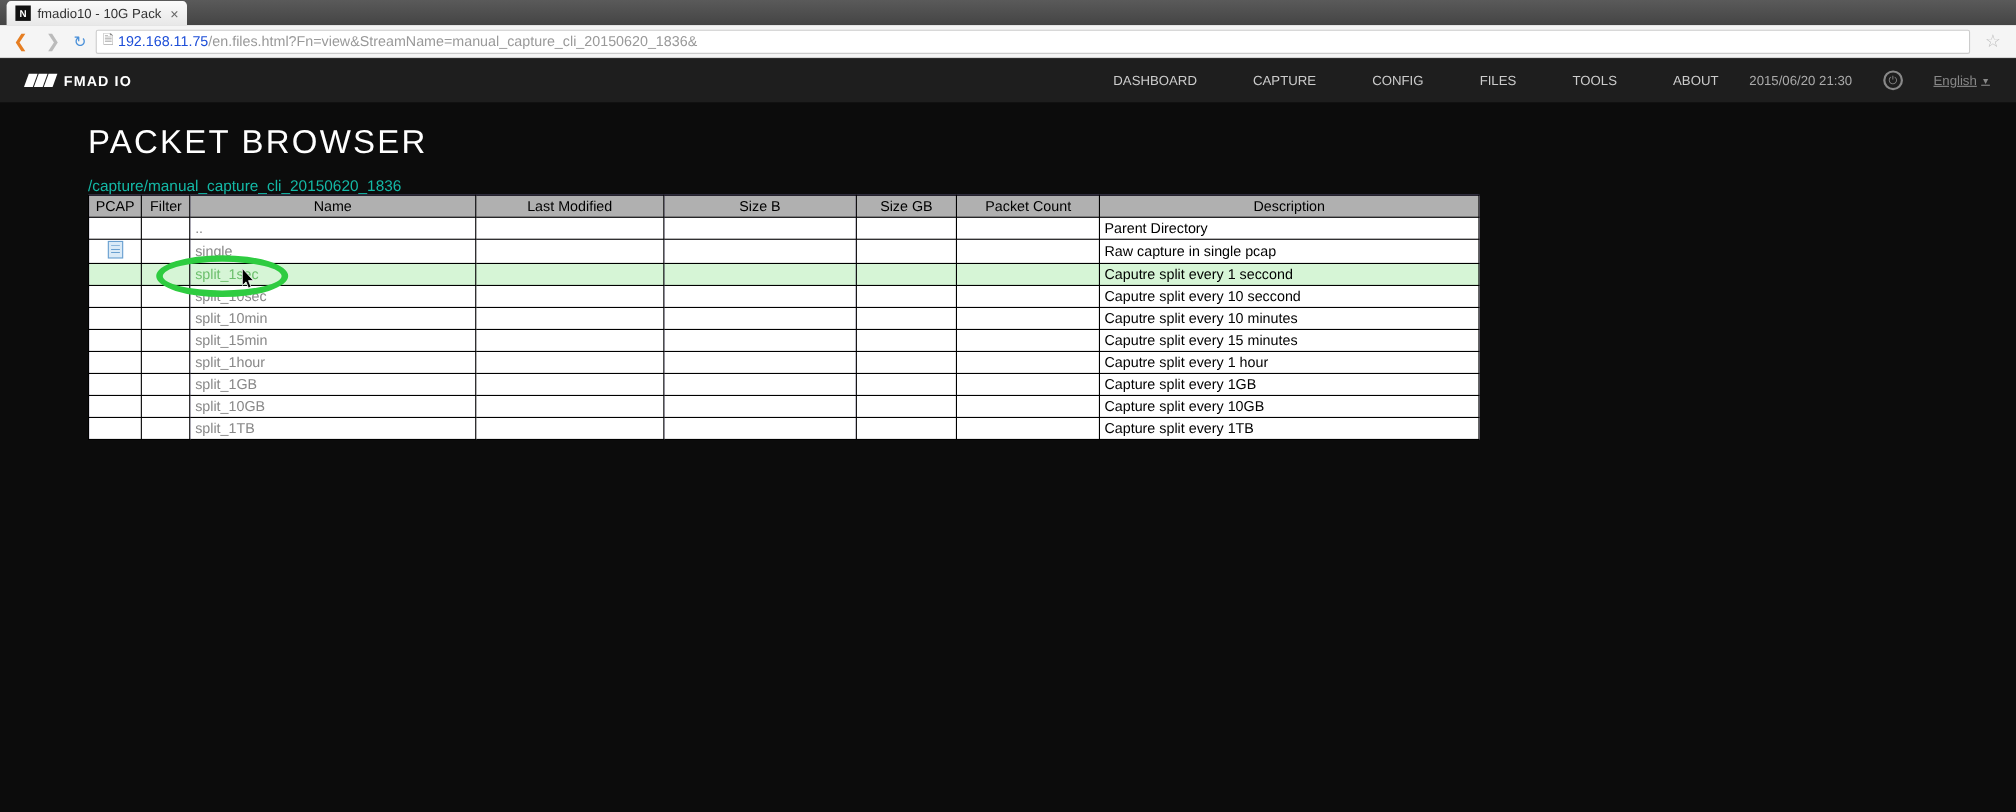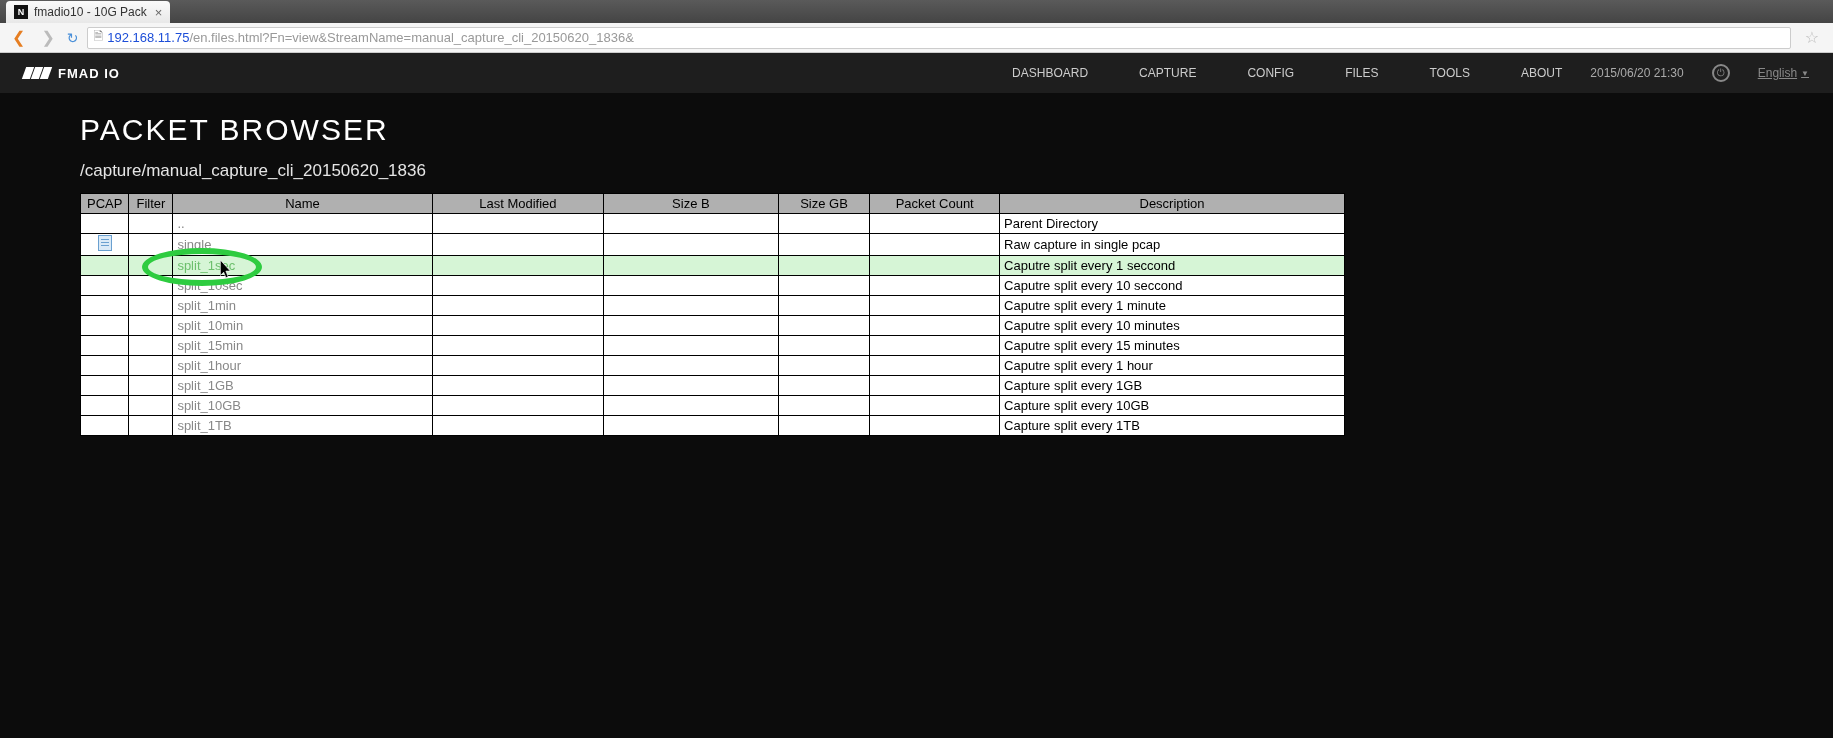--- a/index.html
+++ b/index.html
@@ -28,21 +28,21 @@
 .logo-mark span { width:8px; height:12px; background:#fff; transform:skewX(-20deg); }
 .nav { margin-left:auto; display:flex; align-items:center; gap:28px; font-size:12px; color:#ccc; }
 .nav a { color:#ccc; text-decoration:none;margin-left:23px; }
 .nav .ts { color:#aaa; }
 .nav .power { width:18px; height:18px; border:2px solid #888; border-radius:50%; display:inline-flex; align-items:center; justify-content:center; font-size:10px; color:#888; }
 .nav .lang { color:#888; display:flex; align-items:center; gap:4px;text-decoration:underline; }
 .nav .lang .caret { font-size:8px; }
 
 .content { padding:20px 80px; }
 h1.title { font-size:30px; font-weight:400; letter-spacing:2px; color:#fff; margin-bottom:14px; }
-.breadcrumb { font-size:17px; color:#e5e5e5; margin-bottom:12px; font-family:Arial; }
+.breadcrumb { font-size:14px; color:#14b8a6; margin-bottom:0; font-family:Arial; }
 
 table.browser { border-collapse:collapse; width:1265px; background:#c4b5fd; color:#000; font-size:13px; }
 table.browser th { background:#b0b0b0; border:1px solid #000; padding:2px 6px; font-weight:normal; text-align:center; }
 table.browser td { border:1px solid #000; padding:1px 4px; height:20px; background:#fff; vertical-align:middle; }
 table.browser td.name { color:#888; }
 table.browser td.name a { color:#888; text-decoration:none; }
 table.browser tr.hover td { background:#d6f5d6; }
 table.browser tr.hover td.name a { color:#6cbf6c; }
 table.browser td.desc { color:#000; }
 table.browser td.pcap-icon { text-align:center; }
@@ -176,30 +176,20 @@
               <td class="name"><a>split_10sec</a></td>
               <td></td>
               <td></td>
               <td></td>
               <td></td>
               <td class="desc">Caputre split every 10 seccond</td>
             </tr>
             <tr>
               <td class="pcap-icon"></td>
               <td></td>
-              <td class="name"><a>split_1min</a></td>
-              <td></td>
-              <td></td>
-              <td></td>
-              <td></td>
-              <td class="desc">Caputre split every 1 minute</td>
-            </tr>
-            <tr>
-              <td class="pcap-icon"></td>
-              <td></td>
               <td class="name"><a>split_10min</a></td>
               <td></td>
               <td></td>
               <td></td>
               <td></td>
               <td class="desc">Caputre split every 10 minutes</td>
             </tr>
             <tr>
               <td class="pcap-icon"></td>
               <td></td>

